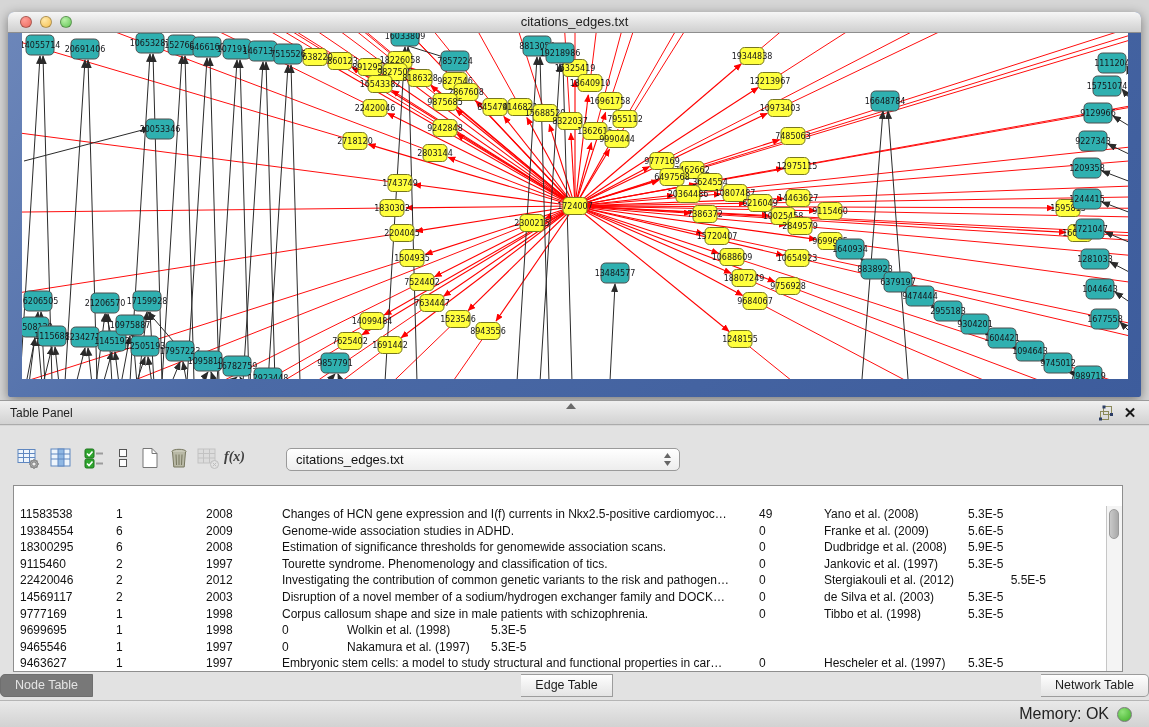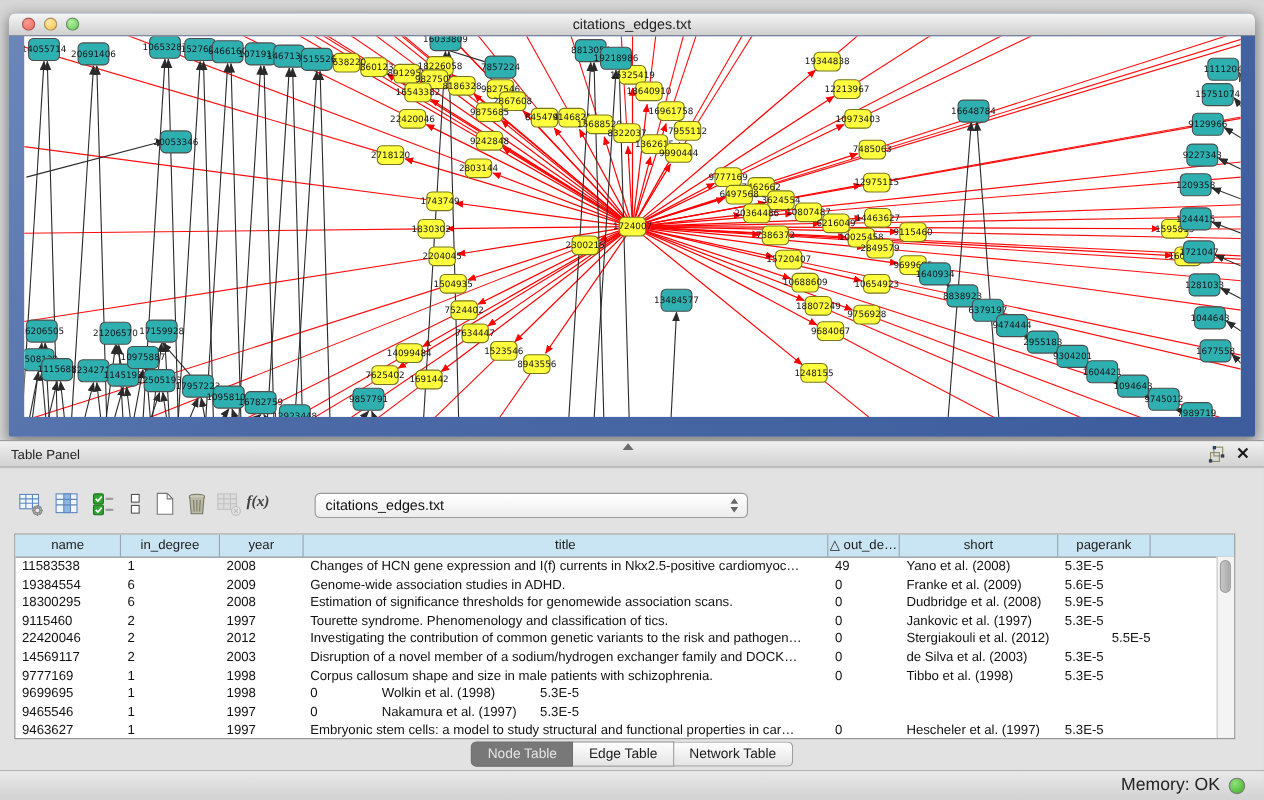--- a/index.html
+++ b/index.html
@@ -51,21 +51,21 @@
       color:#1c1c1c;overflow:hidden;white-space:nowrap;flex:0 0 auto;}
   .th:last-child{border-right:none;}
   .tbody{position:absolute;left:0;top:20px;right:15px;bottom:0;}
   .tr{display:flex;height:16.6px;}
   .td{box-sizing:border-box;padding-left:6px;font-size:12px;line-height:16.6px;color:#111;
       overflow:hidden;white-space:nowrap;flex:0 0 auto;}
   .vscroll{position:absolute;right:0;top:20px;bottom:0;width:15px;background:#f4f4f4;border-left:1px solid #c6c6c6;}
   .vthumb{position:absolute;left:2px;top:3px;width:10px;height:30px;border-radius:6px;
       background:linear-gradient(90deg,#c9c9c9,#a9a9a9);border:1px solid #9a9a9a;box-sizing:border-box;}
   
-  .tabs{position:absolute;left:0;top:674px;width:1149px;display:flex;justify-content:center;}
+  .tabs{position:absolute;left:0;top:674px;width:1149px;display:flex;justify-content:space-between;}
   .tab{height:21px;line-height:21px;padding:0 14px;font-size:12.5px;color:#1c1c1c;
       background:linear-gradient(#fefefe,#e4e4e4);border:1px solid #9c9c9c;border-left:none;}
   .tab:first-child{border-left:1px solid #9c9c9c;border-radius:5px 0 0 5px;}
   .tab:last-child{border-radius:0 5px 5px 0;}
   .tab.active{background:#787878;color:#e4e4e4;border-color:#6f6f6f;}
   
   .status{position:absolute;left:0;top:700px;width:1149px;height:27px;background:linear-gradient(#e9e9e9,#d2d2d2);
       border-top:1px solid #b5b5b5;box-sizing:border-box;}
   .mem{position:absolute;right:40px;top:0;line-height:26px;font-size:16px;color:#222;}
   .mem-dot{position:absolute;right:17px;top:6px;width:15px;height:15px;border-radius:50%;
@@ -835,30 +835,20 @@
   <div class="combo">
     <span class="val">citations_edges.txt</span>
     <svg class="step" width="9" height="15" viewBox="0 0 9 15">
       <path d="M4.5 1 L8 6 H1 Z" fill="#666"></path>
       <path d="M4.5 14 L1 9 H8 Z" fill="#666"></path>
     </svg>
   </div>
 </div>
 
 <div class="tbl">
-  <div class="thead" id="thead-row">
-      <div class="th" style="width: 96px;">name</div>
-      <div class="th" style="width: 90px;">in_degree</div>
-      <div class="th" style="width: 76px;">year</div>
-      <div class="th" style="width: 477px;">title</div>
-      <div class="th" style="width: 65px;">△ out_de…</div>
-      <div class="th" style="width: 144px;">short</div>
-      <div class="th" style="width: 84px;">pagerank</div>
-      <div class="th" style="width: 58px;"></div>
-    </div>
   <div class="tbody" id="tbody">
       <div class="tr">
         <div class="td" style="width: 96px;">11583538</div>
         <div class="td" style="width: 90px;">1</div>
         <div class="td" style="width: 76px;">2008</div>
         <div class="td" style="width: 477px;">Changes of HCN gene expression and I(f) currents in Nkx2.5-positive cardiomyoc…</div>
         <div class="td" style="width: 65px;">49</div>
         <div class="td" style="width: 144px;">Yano et al. (2008)</div>
         <div class="td" style="width: 84px;">5.3E-5</div>
       </div>

